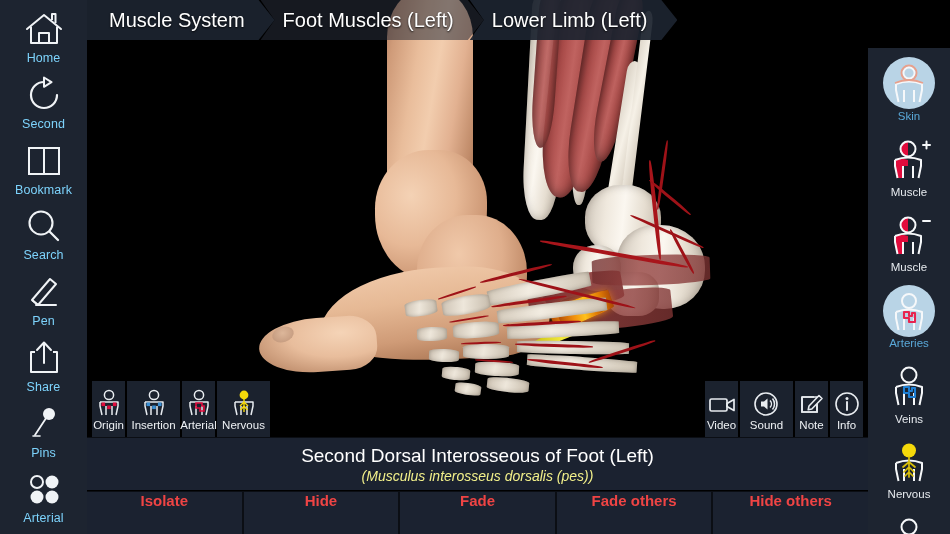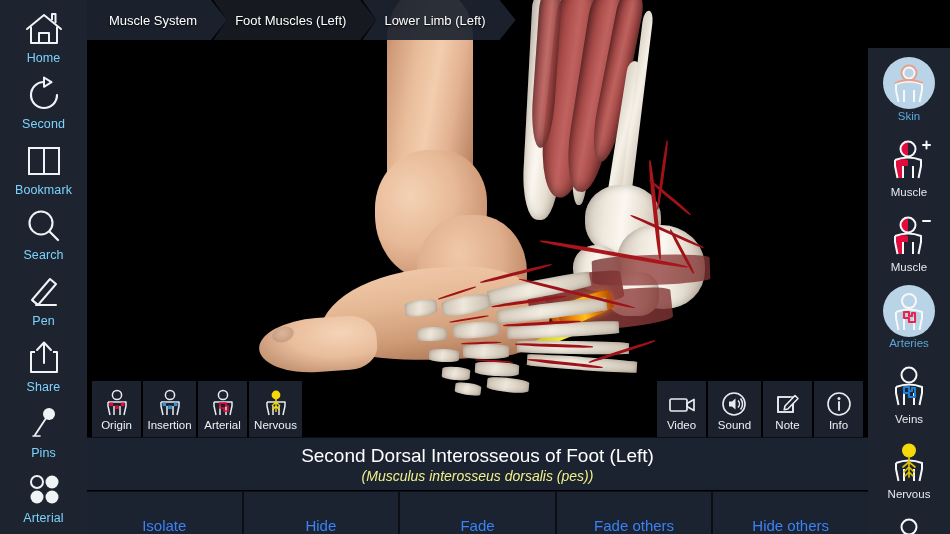--- a/index.html
+++ b/index.html
@@ -199,21 +199,21 @@
     position:absolute; left:0; top:0;
     height:40px;
     display:flex; align-items:stretch;
     z-index:20;
     pointer-events:auto;
   }
   .crumb {
     position:relative;
     display:flex; align-items:center;
     color:#ffffff;
-    font-size:13px;
+    font-size:20px;
     padding:0 30px 0 22px;
     cursor:pointer;
     text-shadow:0 1px 2px rgba(0,0,0,.85);
     background:rgba(28,35,47,.93);
     clip-path:polygon(0 0, calc(100% - 16px) 0, 100% 50%, calc(100% - 16px) 100%, 0 100%, 14px 50%);
     margin-left:-14px;
   }
   .crumb:first-child {
     margin-left:0;
     clip-path:polygon(0 0, calc(100% - 16px) 0, 100% 50%, calc(100% - 16px) 100%, 0 100%);
@@ -224,21 +224,21 @@
   .tool-row {
     position:absolute; left:0; bottom:97px;
     width:781px; height:56px;
     z-index:20;
     pointer-events:none;
   }
   .tool-group { position:absolute; display:flex; gap:2px; pointer-events:auto; }
   .tool-group.left { left:5px; top:0; }
   .tool-group.right { right:5px; top:0; }
   .tool-btn {
-    width:49px; height:56px;
+    width:33px; height:56px;
     background:#1b222e;
     display:flex; flex-direction:column;
     align-items:center; justify-content:center;
     cursor:pointer;
   }
   .tool-btn.wide { width:53px; }
   .tool-btn .ticon {
     height:30px; display:flex; align-items:flex-end; justify-content:center;
   }
   .tool-btn .tlabel {
@@ -269,23 +269,24 @@
     position:absolute; left:87px; top:491px;
     width:781px; height:43px;
     display:flex; gap:2px;
     background:#0b0e14;
     padding-top:1px;
     z-index:25;
   }
   .action-btn {
     flex:1;
     background:#1b2230;
-    display:flex; align-items:flex-end; justify-content:center;
-    color:#3b82f6; font-size:15px;
+    display:flex; align-items:flex-start; justify-content:center;
+    color:#ef4444; font-size:15px;
     cursor:pointer;
+    font-weight:bold;
   }
 </style>
 </head>
 <body>
 
 <div id="app">
 
   <div class="stage">
 
     <div class="skin-shin"></div>

